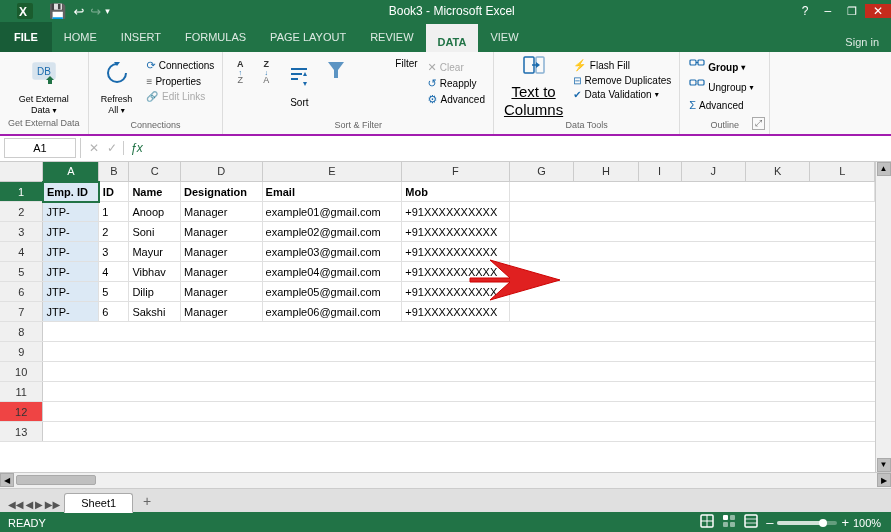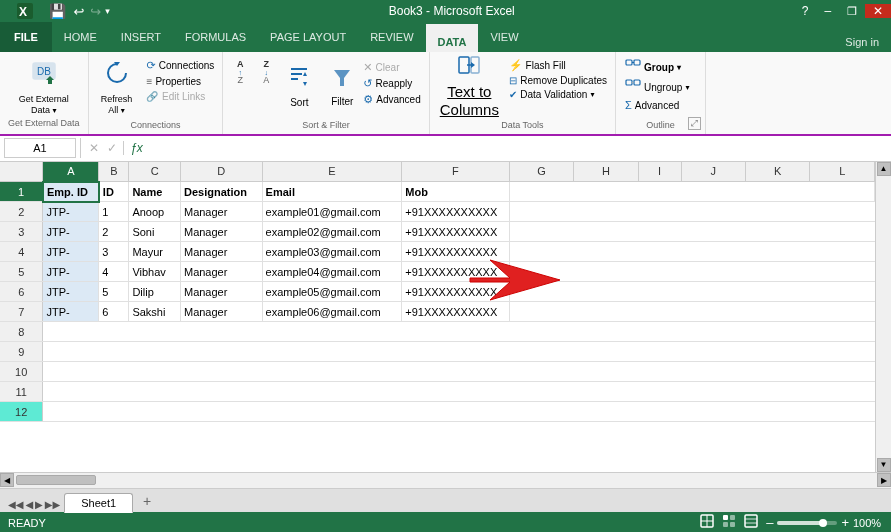--- a/index.html
+++ b/index.html
@@ -138,21 +138,21 @@
             <line x1="3" y1="7" x2="19" y2="7" stroke="#1a6aad" stroke-width="2"></line>
             <line x1="3" y1="12" x2="14" y2="12" stroke="#1a6aad" stroke-width="2"></line>
             <line x1="3" y1="17" x2="10" y2="17" stroke="#1a6aad" stroke-width="2"></line>
             <polygon points="15,14 19,14 17,10" fill="#1a6aad"></polygon>
             <polygon points="15,20 19,20 17,24" fill="#1a6aad"></polygon>
           </svg>
         </div>
         <div style="font-size:10px; margin-top:2px;">Sort</div>
       </div>
 
-      <div style="display:flex;flex-direction:column;align-items:flex-end;justify-content:center;cursor:pointer;padding:2px 4px;min-width:36px;height:62px;">
+      <div style="display:flex;flex-direction:row;align-items:flex-start;justify-content:center;cursor:pointer;padding:2px 4px;min-width:36px;height:62px;gap:48px;">
         <div>
           <svg width="22" height="28" viewBox="0 0 22 28">
             <polygon points="3,6 19,6 13,14 13,22 9,22 9,14" fill="#1a6aad" opacity="0.7"></polygon>
           </svg>
         </div>
         <div style="font-size:10px; margin-top:2px;">Filter</div>
       </div>
 
       <div style="display:flex; flex-direction:column; gap:1px; justify-content:flex-start; margin-top:6px;">
         <div style="display:flex;align-items:center;gap:3px;cursor:pointer;padding:1px 2px;font-size:10px;white-space:nowrap; color:#aaa;">
@@ -361,21 +361,25 @@
           </tr>
           <tr>
             <td style="background:#f0f0f0;color:#333;text-align:center;font-size:11px;border-right:1px solid #ccc;border-bottom:1px solid #e0e0e0;height:20px;">10</td>
             <td colspan="12" style="border-bottom:1px solid #e0e0e0;"></td>
           </tr>
           <tr>
             <td style="background:#f0f0f0;color:#333;text-align:center;font-size:11px;border-right:1px solid #ccc;border-bottom:1px solid #e0e0e0;height:20px;">11</td>
             <td colspan="12" style="border-bottom:1px solid #e0e0e0;"></td>
           </tr>
           <tr>
-            <td style="background:#5eead4;color:#333;text-align:center;font-size:11px;border-right:1px solid #ccc;border-bottom:1px solid #e0e0e0;height:20px;">12</td>
+            <td style="background:#ef4444;color:#333;text-align:center;font-size:11px;border-right:1px solid #ccc;border-bottom:1px solid #e0e0e0;height:20px;">12</td>
+            <td colspan="12" style="border-bottom:1px solid #e0e0e0;"></td>
+          </tr>
+          <tr>
+            <td style="background:#f0f0f0;color:#333;text-align:center;font-size:11px;border-right:1px solid #ccc;border-bottom:1px solid #e0e0e0;height:20px;">13</td>
             <td colspan="12" style="border-bottom:1px solid #e0e0e0;"></td>
           </tr>
         </tbody>
       </table>
     </div>
 
     <div style="width:16px; background:#f0f0f0; border-left:1px solid #ccc; display:flex; flex-direction:column; align-items:center;">
       <div style="width:14px; height:14px; background:#c0c0c0; border:1px solid #aaa; display:flex; align-items:center; justify-content:center; font-size:8px; cursor:pointer;">▲</div>
       <div style="flex:1;"></div>
       <div style="width:14px; height:14px; background:#c0c0c0; border:1px solid #aaa; display:flex; align-items:center; justify-content:center; font-size:8px; cursor:pointer;">▼</div>

